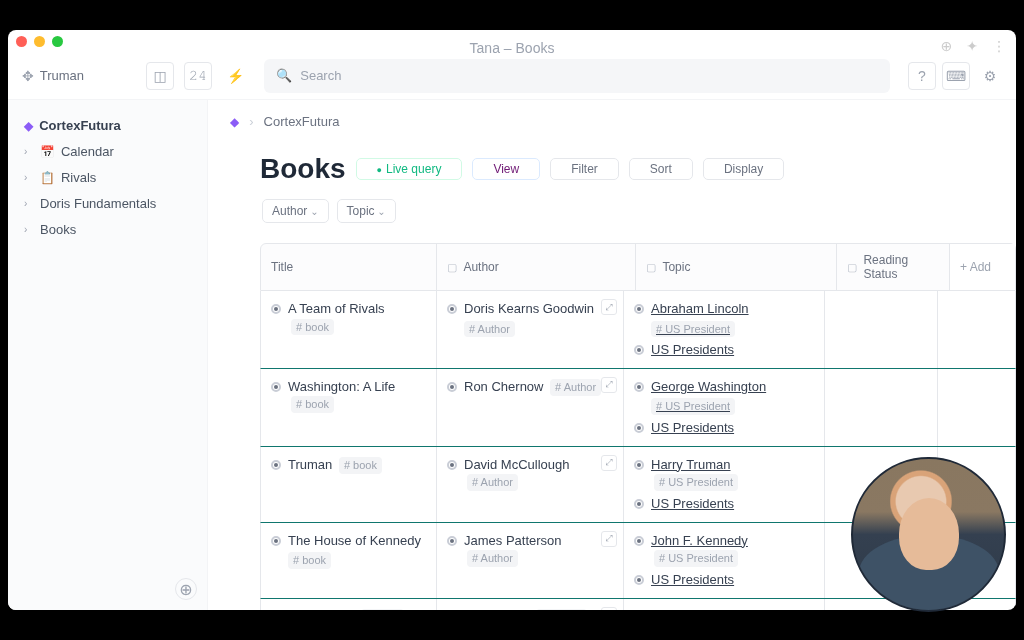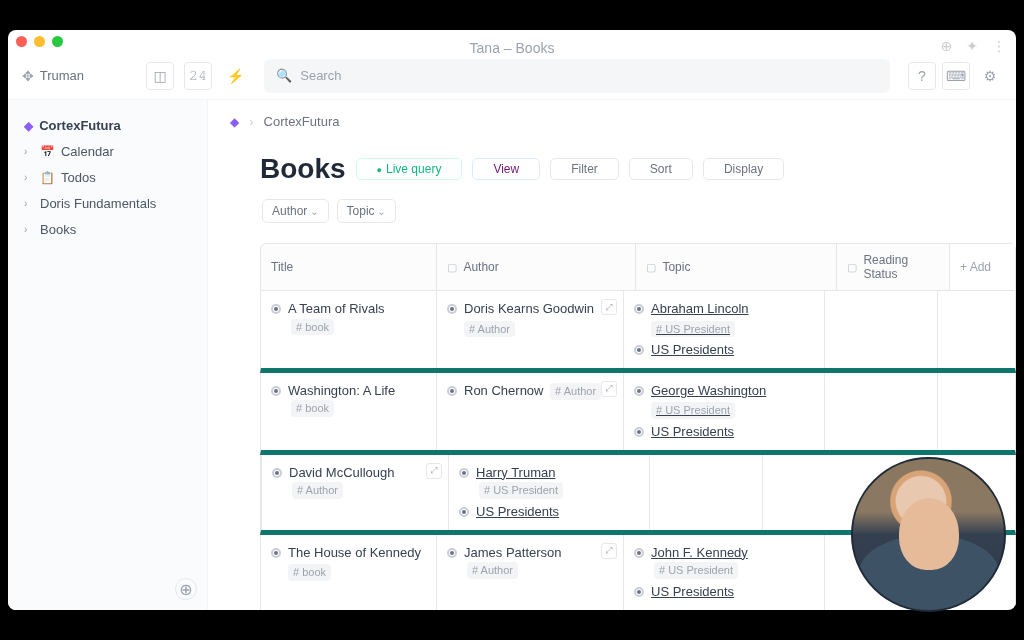--- a/index.html
+++ b/index.html
@@ -39,21 +39,21 @@
 .group-pill::after { content:" ⌄"; color:#9ca3af; font-size:10px;}
 .table-wrap { margin:10px 0 0 52px; }
 .table-head { display:flex; border:1px solid #e5e7eb; border-radius:6px 6px 0 0; background:#fcfcfd; }
 .th { padding:9px 10px; color:#6b7280; font-size:12px; display:flex; align-items:center; gap:6px; border-right:1px solid #e5e7eb;}
 .th.title { width:175px; border-right:none;}
 .th.author { width:200px; border-left:1px solid #e5e7eb;}
 .th.topic { width:201px;}
 .th.status { width:113px;}
 .th.add { flex:1; border-right:none; background:#fff; color:#9ca3af; cursor:pointer;}
 .col-icon { color:#b9bfca; font-size:11px; }
-.row { display:flex; border-left:1px solid #e5e7eb; border-right:1px solid #e5e7eb; border-bottom:5px solid #0f766e; font-size:13px;}
+.row { display:flex; border-left:1px solid #e5e7eb; border-right:1px solid #e5e7eb; border-bottom:1px solid #0f766e; font-size:13px;}
 .cell { padding:9px 10px; border-right:1px solid #e5e7eb; }
 .cell.title { width:175px; border-right:none;}
 .cell.author { width:188px; border-left:1px solid #e5e7eb; position:relative;}
 .cell.topic { width:201px;text-decoration:underline;}
 .cell.status { width:113px;}
 .cell.rest { flex:1; border-right:none; }
 .bullet-row { display:flex; align-items:flex-start; gap:7px; margin-bottom:4px;}
 .bullet-row:last-child { margin-bottom:0;}
 .bullet { width:10px; height:10px; border-radius:50%; border:2px solid #c9cdd6; margin-top:4px; flex-shrink:0; position:relative;}
 .bullet.solid::after { content:""; position:absolute; inset:1px; background:#6b7280; border-radius:50%;}
@@ -108,21 +108,21 @@
         <span>CortexFutura</span>
       </div>
       <div class="side-item">
         <span class="chev">›</span>
         <span class="emo">📅</span>
         <span>Calendar</span>
       </div>
       <div class="side-item">
         <span class="chev">›</span>
         <span class="emo">📋</span>
-        <span>Todos</span>
+        <span>Rivals</span>
       </div>
       <div class="side-item">
         <span class="chev">›</span>
         <span>Doris Fundamentals</span>
       </div>
       <div class="side-item">
         <span class="chev">›</span>
         <span>Books</span>
       </div>
       <div class="plus-bottom">⊕</div>
@@ -220,20 +220,26 @@
                 </div>
                 <div class="bullet-row">
                   <span class="bullet solid"></span>
                   <span class="node-text">US Presidents</span>
                 </div>
               </div>
               <div class="cell status"></div>
               <div class="cell rest"></div>
             </div>
             <div class="row">
+              <div class="cell title">
+                <div class="bullet-row">
+                  <span class="bullet solid"></span>
+                  <span class="node-text">Truman <span class="tag"># book</span></span>
+                </div>
+              </div>
               <div class="cell author">
                 <div class="bullet-row">
                   <span class="bullet solid"></span>
                   <span class="node-text">David McCullough <span class="tag"># Author</span></span>
                 </div>
                 <div class="expand-btn">⤢</div>
               </div>
               <div class="cell topic">
                 <div class="bullet-row">
                   <span class="bullet solid"></span>

